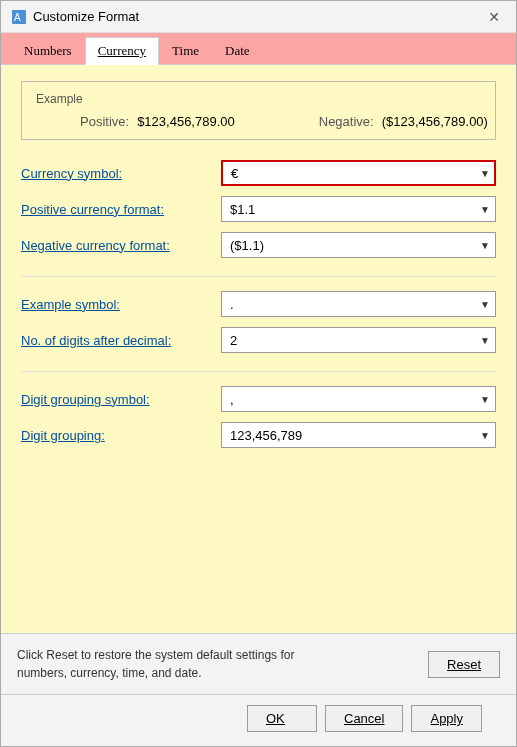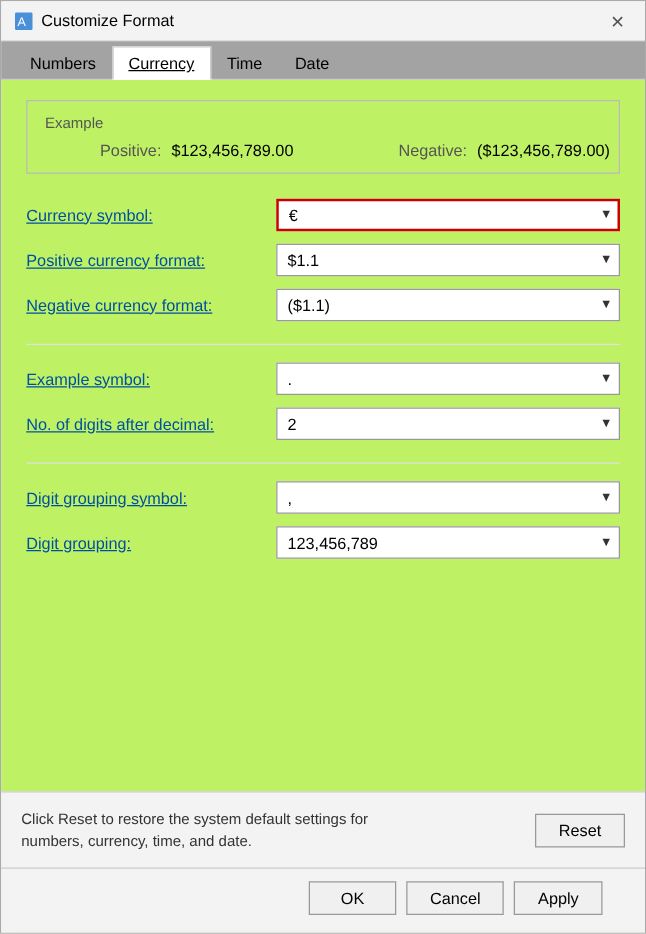--- a/index.html
+++ b/index.html
@@ -64,22 +64,23 @@
       border: none;
       background: transparent;
       cursor: pointer;
       font-size: 14px;
       color: #555;
     }
 
     .tabs {
       display: flex;
       padding: 4px 10px 0;
-      background: #a3a3a3;
+      background: #fca5a5;
       border-bottom: 1px solid #ccc;
+      font-family: Liberation Serif, serif;
     }
 
     .tab {
       padding: 5px 12px;
       cursor: pointer;
       font-size: 13px;
       color: #000;
       border: 1px solid transparent;
       border-bottom: none;
       margin-bottom: -1px;
@@ -93,21 +94,21 @@
       z-index: 1;
     }
 
     .tab.underline {
       text-decoration: underline;
     }
 
     .content {
       flex: 1;
       padding: 16px 20px;
-      background: #bef264;
+      background: #fef9c3;
       overflow-y: auto;
     }
 
     .example-box {
       border: 1px solid #bbb;
       padding: 10px 14px;
       margin-bottom: 20px;
     }
 
     .example-title {
@@ -209,21 +210,22 @@
       line-height: 1.5;
     }
 
     .btn {
       padding: 5px 18px;
       border: 1px solid #999;
       background: #f0f0f0;
       font-size: 13px;
       cursor: pointer;
       min-width: 70px;
-      text-align: center;
+      text-align: left;
+      text-decoration: underline;
     }
 
     .action-buttons {
       display: flex;
       justify-content: flex-end;
       gap: 8px;
       padding: 10px 34px 14px;
       background: #f3f3f3;
       border-top: 1px solid #ccc;
     }

